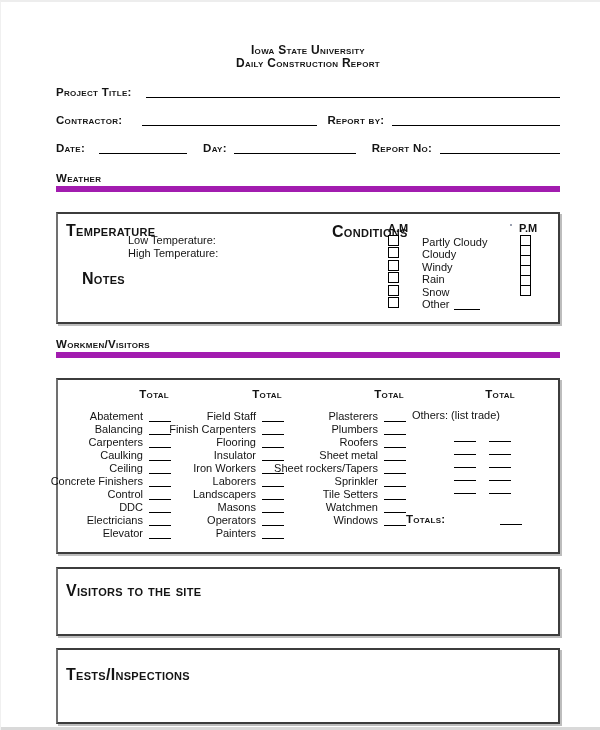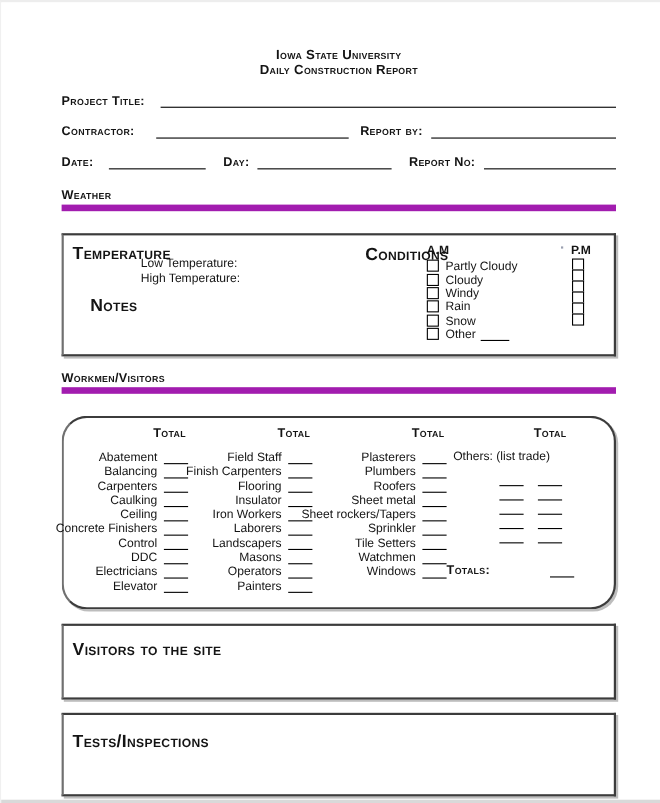--- a/index.html
+++ b/index.html
@@ -18,29 +18,29 @@
   .sechead{margin-top:18px;font-weight:bold;font-variant:small-caps;font-size:11.5px;letter-spacing:.3px;border-bottom:6px solid #a21caf;padding-bottom:2px;}
   .box{border:2px solid #3c3c3c;border-left-color:#707070;box-shadow:2px 2px 0 #bdbdbd;margin-top:20px;position:relative;background:#fff;box-sizing:border-box;}
   
   .wx-box{height:112px;}
   .wx-temp{position:absolute;left:8px;top:8px;}
   .wx-temp-rows{position:absolute;left:70px;top:20px;font-size:11px;line-height:12.5px;}
   .wx-notes{position:absolute;left:24px;top:56px;}
   .wx-cond{position:absolute;left:274px;top:9px;}
   .wx-am{position:absolute;left:330px;top:8px;}
   .cb-head{font-weight:bold;font-size:11px;margin-bottom:2px;}
-  .cb-row{display:flex;align-items:center;height:12.4px;}
+  .cb-row{display:flex;align-items:flex-start;height:12.4px;gap:17px;}
   .cb{width:11px;height:11px;border:1px solid #000;box-sizing:border-box;background:#fff;margin-top:-1px;flex:0 0 auto;}
   .cb-label{font-size:11px;margin-left:6px;white-space:nowrap;display:flex;align-items:flex-end;}
   .wx-pm{position:absolute;right:26px;top:8px;width:13px;text-align:center;}
   .wx-pm .cb{margin-left:1px;}
   .stray-dot{position:absolute;left:452px;top:10px;width:2px;height:2px;background:#9aa0b0;}
   .blank-sm{display:inline-block;border-bottom:1.2px solid #000;height:10px;width:26px;margin-left:4px;}
   
-  .wm-box{height:176px;padding-top:8px;border-radius:23px;}
+  .wm-box{height:176px;padding-top:8px;}
   .wm-heads{display:flex;font-weight:bold;font-variant:small-caps;font-size:11.5px;letter-spacing:.3px;padding-left:3px;}
   .wm-heads span{text-align:right;box-sizing:border-box;}
   .h1{width:110px;padding-right:2px;}
   .h2{width:113px;padding-right:2px;}
   .h3{width:122px;padding-right:2px;}
   .h4{width:150px;padding-right:41px;}
   .wm-table{display:flex;margin-top:9px;font-size:11px;padding-left:3px;}
   .wm-col{display:flex;flex-direction:column;}
   .c1{width:110px;}.c2{width:113px;}.c3{width:122px;}.c4{width:152px;}
   .trow{display:flex;justify-content:flex-end;align-items:flex-end;height:13px;white-space:nowrap;}

